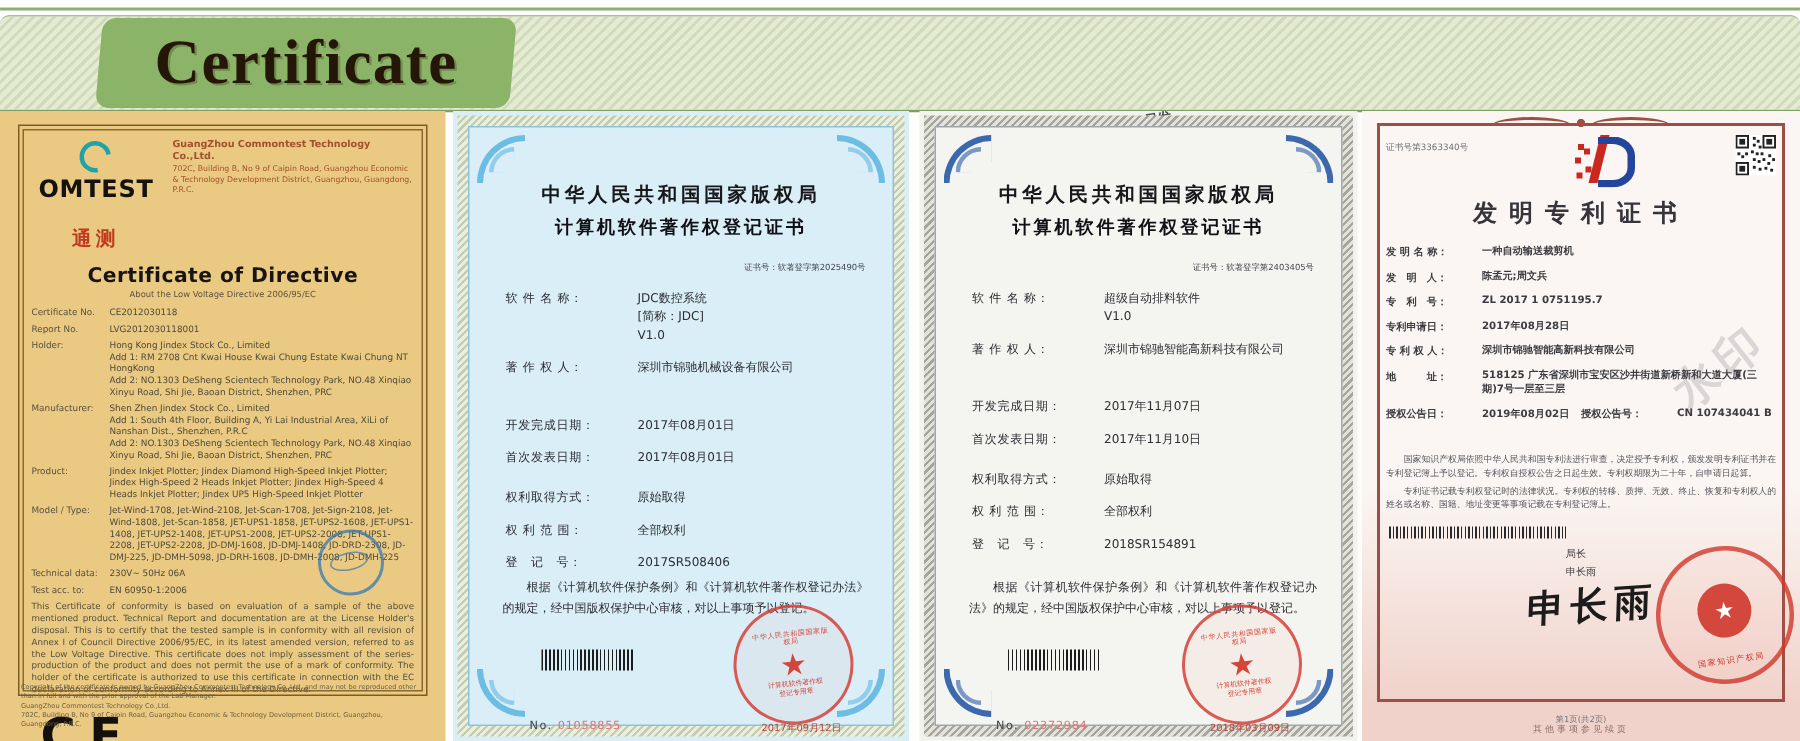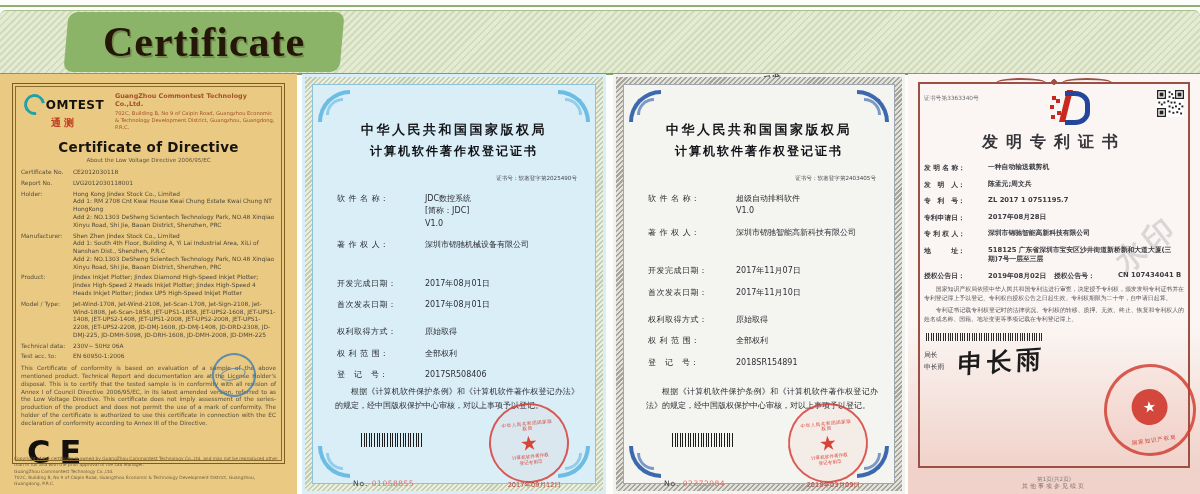--- a/index.html
+++ b/index.html
@@ -17,22 +17,22 @@
   
   .cert{position:absolute;top:74px;height:420px;}
   
   .c1{left:0;width:297px;background:#eac982;}
   .c1-frame{position:absolute;left:12px;right:12px;top:9px;bottom:30px;border:1px solid #7d5c22;padding:6px 8px;}
   .c1-frame::after{content:"";position:absolute;inset:2px;border:1px solid #8a6a2c;pointer-events:none;}
   .c1-head{display:flex;gap:8px;align-items:flex-start;margin-top:2px;}
   .c1-logo{flex:none;width:86px;text-align:center;position:relative;padding-top:2px;}
   .c1-swoosh{display:inline-block;vertical-align:middle;width:15px;height:15px;border:3px solid #1fa3a8;
              border-right-color:transparent;border-radius:50%;transform:rotate(35deg);margin-right:1px;}
-  .c1-logotext{font-weight:bold;font-size:12px;color:#15120e;letter-spacing:.5px;vertical-align:middle;}
-  .c1-logocn{display:block;color:#c03a20;font-weight:bold;font-size:10px;letter-spacing:3px;margin-top:1px;}
+  .c1-logotext{font-weight:bold;font-size:16px;color:#15120e;letter-spacing:.5px;vertical-align:middle;}
+  .c1-logocn{display:block;color:#c03a20;font-weight:bold;font-size:13px;letter-spacing:3px;margin-top:15px;}
   .c1-co{flex:1;}
   .c1-coname{font-size:6.4px;font-weight:bold;color:#a3502c;margin-bottom:2px;}
   .c1-coaddr{font-size:5.2px;color:#a3502c;line-height:1.35;}
   .c1-title{text-align:center;font-weight:bold;font-size:13.5px;color:#181510;margin-top:8px;letter-spacing:.3px;}
   .c1-sub{text-align:center;font-size:5.6px;color:#5c5244;margin-top:2px;margin-bottom:6px;}
   .c1-row{display:flex;font-size:5.9px;line-height:1.32;color:#56503f;margin-bottom:3px;}
   .c1-row .k{flex:none;width:52px;}
   .c1-row .v{flex:1;white-space:pre-line;color:#4f4a3b;}
   .c1-body{font-size:5.8px;line-height:1.34;color:#55503f;text-align:justify;margin-top:4px;}
   .c1-bottom{display:flex;justify-content:flex-start;align-items:flex-end;margin-top:6px;padding:0 6px;}
@@ -107,27 +107,27 @@
   .pl-red{position:absolute;left:13px;top:0;width:6px;height:32px;background:#c8281e;transform:skewX(-14deg);}
   .pl-dots{position:absolute;left:2px;top:6px;width:4px;height:4px;background:#c8281e;
            box-shadow:-2px 9px 0 #c8281e,5px 15px 0 #c8281e,-1px 19px 0 #c8281e,4px 3px 0 #c8281e;}
   .c4-qr{flex:none;}
   .c4-title{text-align:center;font-weight:bold;font-size:16px;letter-spacing:8px;color:#35353b;
             margin-top:8px;margin-bottom:10px;}
   .c4-rows{margin-top:4px;font-weight:bold;}
   .c4-row{display:flex;font-size:6.8px;color:#3c3c42;margin-bottom:6.5px;}
   .c4-row .k{flex:none;width:64px;}
   .c4-row .v{flex:1;line-height:1.4;}
-  .c4-grant{display:flex;font-size:6.8px;color:#3c3c42;margin-bottom:4px;}
+  .c4-grant{display:flex;font-size:6.8px;color:#3c3c42;margin-bottom:22px;}
   .c4-grant .half{flex:1;display:flex;}
   .c4-grant .k{flex:none;width:64px;}
   .c4-body{font-size:5.9px;line-height:1.55;color:#55555c;text-indent:2em;text-align:justify;margin-top:3px;}
   .c4-bar{margin:8px 0 2px 2px;width:118px;height:8px;
           background:repeating-linear-gradient(90deg,#2a2a2a 0 1px,transparent 1px 2.4px);}
-  .c4-signer{display:flex;align-items:center;margin-top:4px;}
+  .c4-signer{display:flex;align-items:center;margin-top:4px;flex-direction:column;}
   .c4-signer .lblcol{font-size:6.8px;color:#3c3c42;line-height:1.8;flex:none;}
   .c4-callig{font-size:25px;font-weight:bold;color:#1c1c1c;transform:rotate(-4deg) skewX(-6deg);
              letter-spacing:4px;margin-left:14px;font-family:"DejaVu Sans",sans-serif;}
   .c4-stamp{position:absolute;right:4px;top:290px;width:86px;height:86px;border:3px solid rgba(207,55,43,.8);
             border-radius:50%;transform:rotate(-8deg);background:rgba(255,110,95,.05);}
   .c4-stamp .emb{position:absolute;left:50%;top:46%;transform:translate(-50%,-50%);width:36px;height:36px;
             border-radius:50%;background:#d4473c;display:flex;align-items:center;justify-content:center;
             color:#fff;font-size:15px;}
   .c4-stamp .st{position:absolute;left:0;right:0;bottom:9px;text-align:center;font-size:5.4px;color:#cf372b;
             letter-spacing:1px;}

